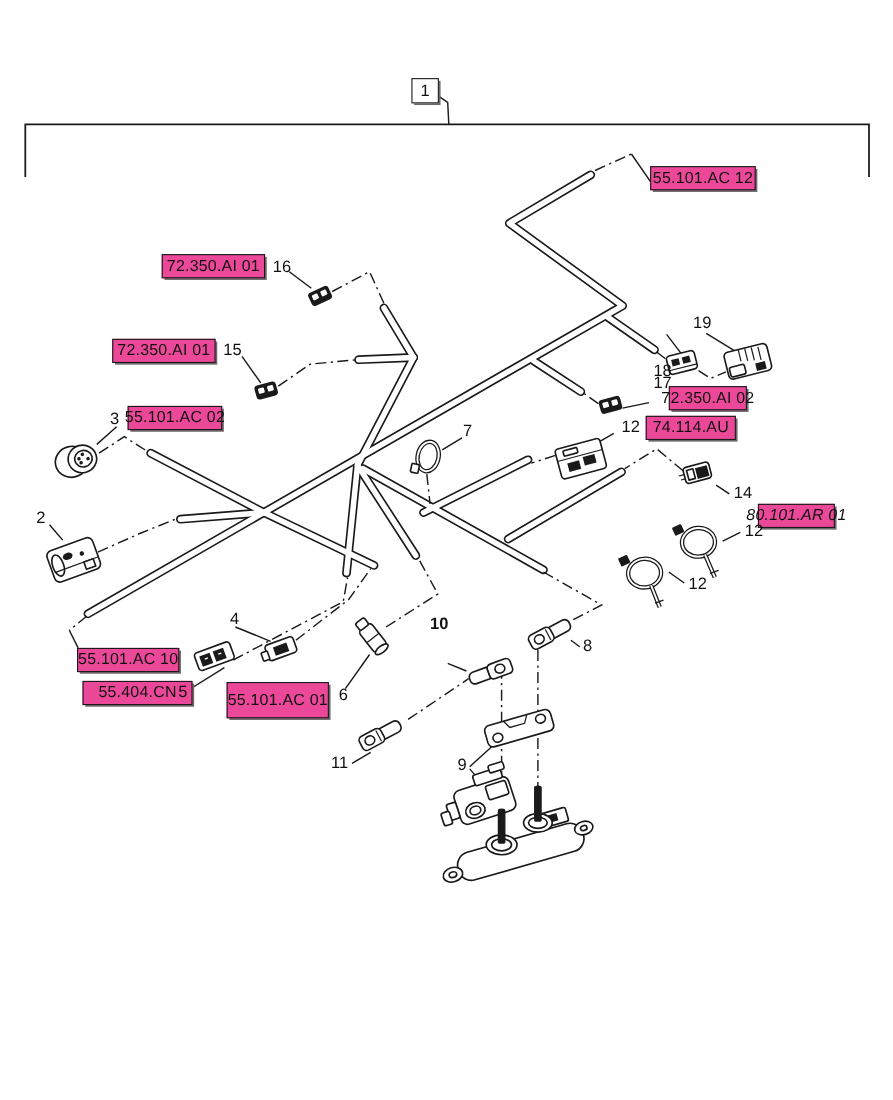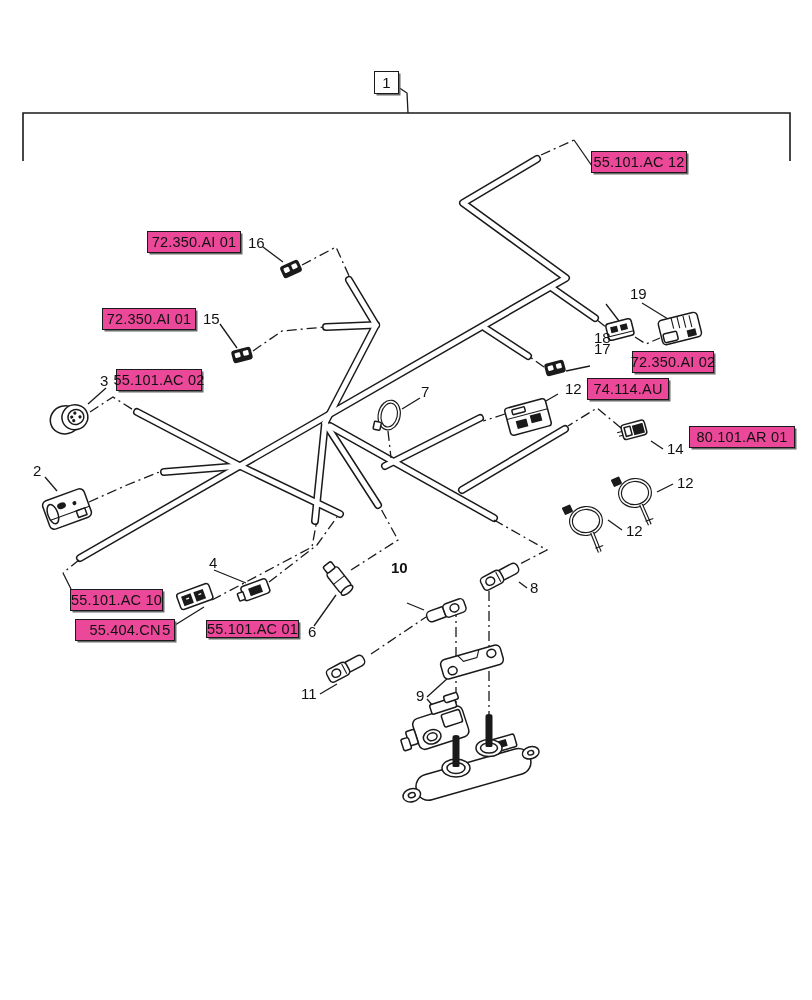--- a/index.html
+++ b/index.html
@@ -302,31 +302,31 @@
   <div class="callout" style="left:374px;top:71px;width:25px;height:23px;">1</div>
 
   <div class="ref-box" style="left:591px;top:151px;width:96px;height:22px;">55.101.AC 12</div>
 
   <div class="ref-box" style="left:147px;top:231px;width:94px;height:22px;">72.350.AI 01</div>
 
   <div class="ref-box" style="left:102px;top:308px;width:94px;height:22px;">72.350.AI 01</div>
 
   <div class="ref-box" style="left:116px;top:369px;width:86px;height:22px;">55.101.AC 02</div>
 
-  <div class="ref-box" style="left:632px;top:351px;width:82px;height:22px;">72.350.AI 02</div>
+  <div class="ref-box" style="left:608px;top:351px;width:71px;height:22px;">72.350.AI 02</div>
 
   <div class="ref-box" style="left:587px;top:378px;width:82px;height:22px;">74.114.AU</div>
 
-  <div class="ref-box" style="left:689px;top:426px;width:106px;height:22px;">80.101.AR 01</div>
+  <div class="ref-box" style="left:689px;top:458px;width:70px;height:22px;font-style:italic;">80.101.AR 01</div>
 
   <div class="ref-box" style="left:70px;top:589px;width:93px;height:22px;">55.101.AC 10</div>
 
   <div class="ref-box" style="left:75px;top:619px;width:100px;height:22px;">55.404.CN</div>
 
-  <div class="ref-box" style="left:206px;top:620px;width:93px;height:18px;">55.101.AC 01</div>
+  <div class="ref-box" style="left:206px;top:620px;width:93px;height:33px;">55.101.AC 01</div>
 
   <span class="num" style="left:248px;top:235px;">16</span>
   <span class="num" style="left:203px;top:311px;">15</span>
   <span class="num" style="left:100px;top:373px;">3</span>
   <span class="num" style="left:33px;top:463px;">2</span>
   <span class="num" style="left:421px;top:384px;">7</span>
   <span class="num" style="left:594px;top:286px;margin-top:44px;">18</span>
   <span class="num" style="left:630px;top:286px;text-align:center;">19</span>
   <span class="num" style="left:594px;top:341px;">17</span>
   <span class="num" style="left:565px;top:381px;">12</span>

